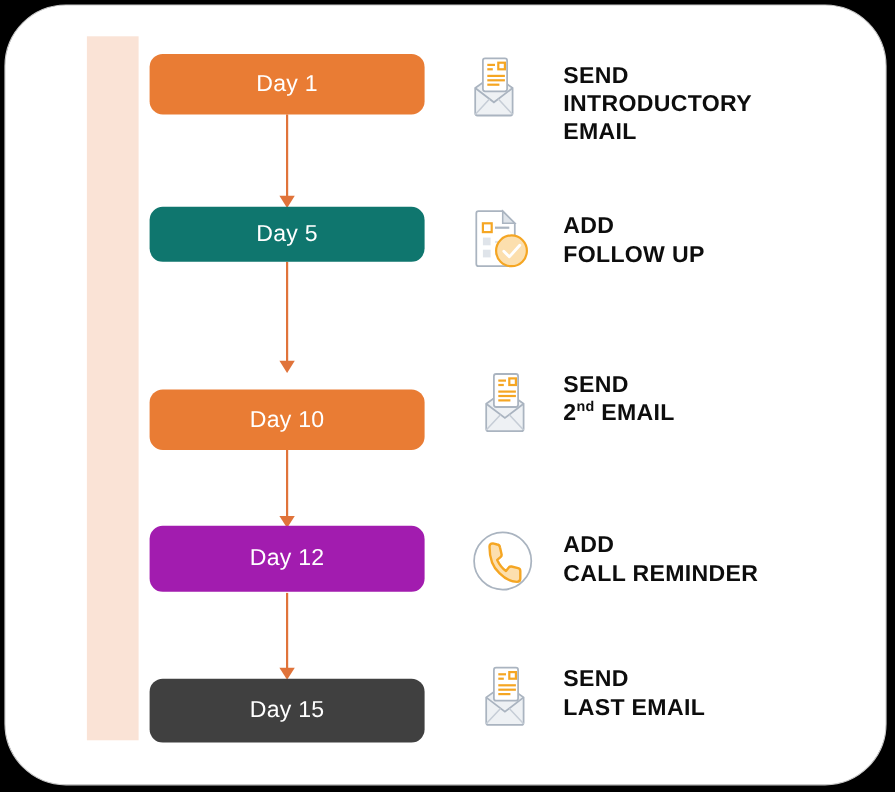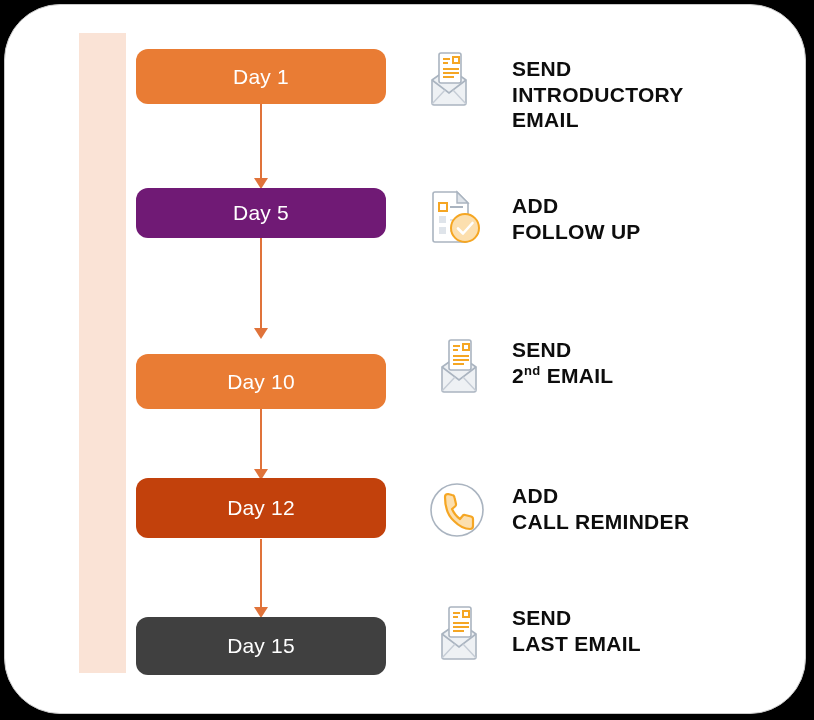--- a/index.html
+++ b/index.html
@@ -158,21 +158,21 @@
         <rect x="26" y="30" width="11" height="2" fill="#f5a623"></rect>
         <path d="M15 34 L32 47 L49 34" fill="none" stroke="#aab4c0" stroke-width="1.6"></path>
         <path d="M15 58 L28 44 M49 58 L36 44" fill="none" stroke="#c6cdd6" stroke-width="1.4"></path>
       </svg>
     </div>
 
     <div class="step-label" style="left: 512px; top: 56px; color: rgb(13, 13, 13);">SEND<br>INTRODUCTORY<br>EMAIL</div>
   </div>
 
   <div class="row" style="top:0;">
-    <div class="day-box" style="top: 188px; height: 50px; background: #701a75;">Day 5</div>
+    <div class="day-box" style="top: 188px; height: 50px; background: #0f766e;">Day 5</div>
 
     <div class="icon-wrap" style="left:419px;top:187px;">
       <svg width="64" height="64" viewBox="0 0 64 64">
         <path d="M14 7 Q14 5 16 5 L38 5 L49 16 L49 53 Q49 55 47 55 L16 55 Q14 55 14 53 Z" fill="#ffffff" stroke="#aab4c0" stroke-width="1.6"></path>
         <path d="M38 5 L38 16 L49 16 Z" fill="#dfe4ea" stroke="#aab4c0" stroke-width="1.4"></path>
         <rect x="20" y="16" width="8" height="8" fill="none" stroke="#f5a623" stroke-width="2"></rect>
         <rect x="31" y="19" width="13" height="2" fill="#aab4c0"></rect>
         <rect x="20" y="29" width="7" height="7" fill="#dfe4ea"></rect>
         <rect x="31" y="32" width="13" height="2" fill="#dfe4ea"></rect>
         <rect x="20" y="40" width="7" height="7" fill="#dfe4ea"></rect>
@@ -200,21 +200,21 @@
         <rect x="26" y="30" width="11" height="2" fill="#f5a623"></rect>
         <path d="M15 34 L32 47 L49 34" fill="none" stroke="#aab4c0" stroke-width="1.6"></path>
         <path d="M15 58 L28 44 M49 58 L36 44" fill="none" stroke="#c6cdd6" stroke-width="1.4"></path>
       </svg>
     </div>
 
     <div class="step-label" style="left: 512px; top: 337px; color: rgb(13, 13, 13);">SEND<br>2<sup>nd</sup> EMAIL</div>
   </div>
 
   <div class="row" style="top:0;">
-    <div class="day-box" style="top: 478px; height: 60px; background: #c2410c;">Day 12</div>
+    <div class="day-box" style="top: 478px; height: 60px; background: #a21caf;">Day 12</div>
 
     <div class="icon-wrap" style="left:425px;top:478px;">
       <svg width="64" height="64" viewBox="0 0 64 64">
         <circle cx="32" cy="32" r="26" fill="#ffffff" stroke="#aab4c0" stroke-width="1.6"></circle>
         <path d="M23 16 Q20 16 20 19 Q20 35 29 43 Q37 51 45 51 Q48 51 48 48 L48 41 Q48 39 46 38.5 L40 37 Q38.5 36.7 37.5 38 L35 41 Q30 37.5 27 31 L30 28.5 Q31.2 27.5 31 26 L29.5 19.5 Q29 17 27 17 Z" fill="#fcdfae" stroke="#f5a623" stroke-width="2.2" stroke-linejoin="round"></path>
       </svg>
     </div>
 
     <div class="step-label" style="left: 512px; top: 483px; color: rgb(13, 13, 13);">ADD<br>CALL REMINDER</div>
   </div>

